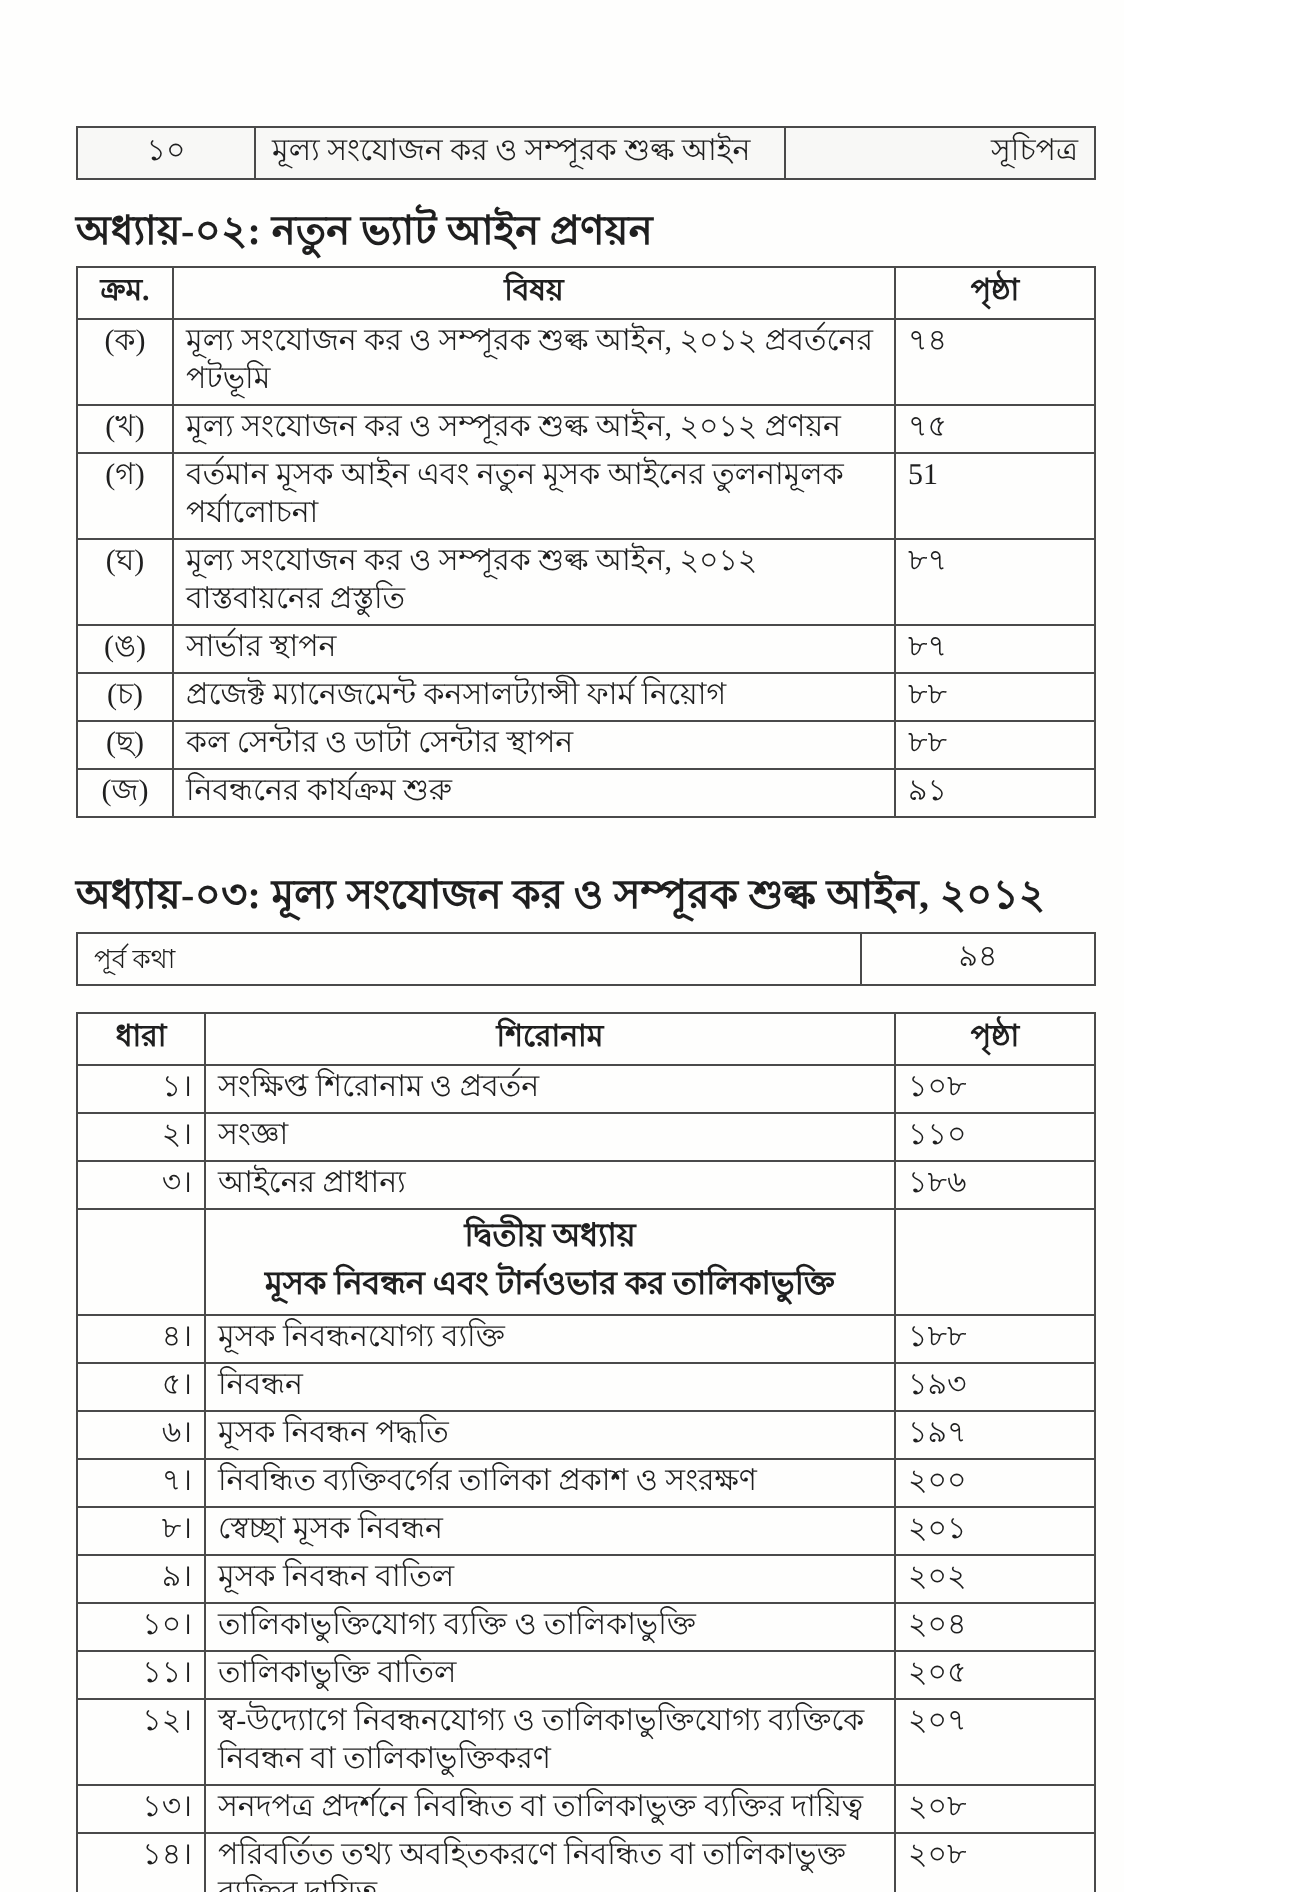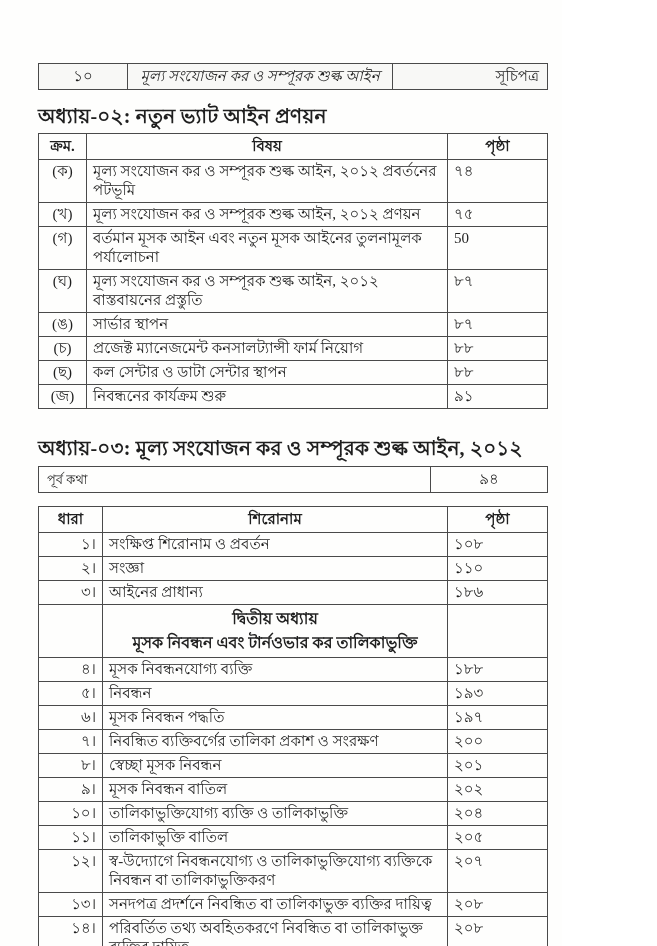--- a/index.html
+++ b/index.html
@@ -31,21 +31,21 @@
   }
   .header-bar td {
     border: 1.5px solid #4a4a4a;
     font-size: 15px;
     line-height: 17px;
     padding: 4px 8px;
     white-space: nowrap;
     overflow: hidden;
   }
   .header-bar .cell-pageno   { width: 72px;  text-align: center; }
-  .header-bar .cell-booktitle{ text-align: center; font-style: italic; }
+  .header-bar .cell-booktitle{ text-align: left; }
   .header-bar .cell-section  { width: 138px; text-align: right; }
 
   
   .section-heading {
     font-weight: bold;
     font-size: 20px;
     line-height: 24px;
     margin: 14px 0 5px 0;
     letter-spacing: 0.2px;
   }
@@ -146,21 +146,21 @@
           <td class="page">৭৪</td>
         </tr>
         <tr>
           <td class="serial-1">(খ)</td>
           <td class="subject">মূল্য সংযোজন কর ও সম্পূরক শুল্ক আইন, ২০১২ প্রণয়ন</td>
           <td class="page">৭৫</td>
         </tr>
         <tr>
           <td class="serial-1">(গ)</td>
           <td class="subject">বর্তমান মূসক আইন এবং নতুন মূসক আইনের তুলনামূলক পর্যালোচনা</td>
-          <td class="page">50</td>
+          <td class="page">51</td>
         </tr>
         <tr>
           <td class="serial-1">(ঘ)</td>
           <td class="subject">মূল্য সংযোজন কর ও সম্পূরক শুল্ক আইন, ২০১২ বাস্তবায়নের প্রস্তুতি</td>
           <td class="page">৮৭</td>
         </tr>
         <tr>
           <td class="serial-1">(ঙ)</td>
           <td class="subject">সার্ভার স্থাপন</td>
           <td class="page">৮৭</td>

